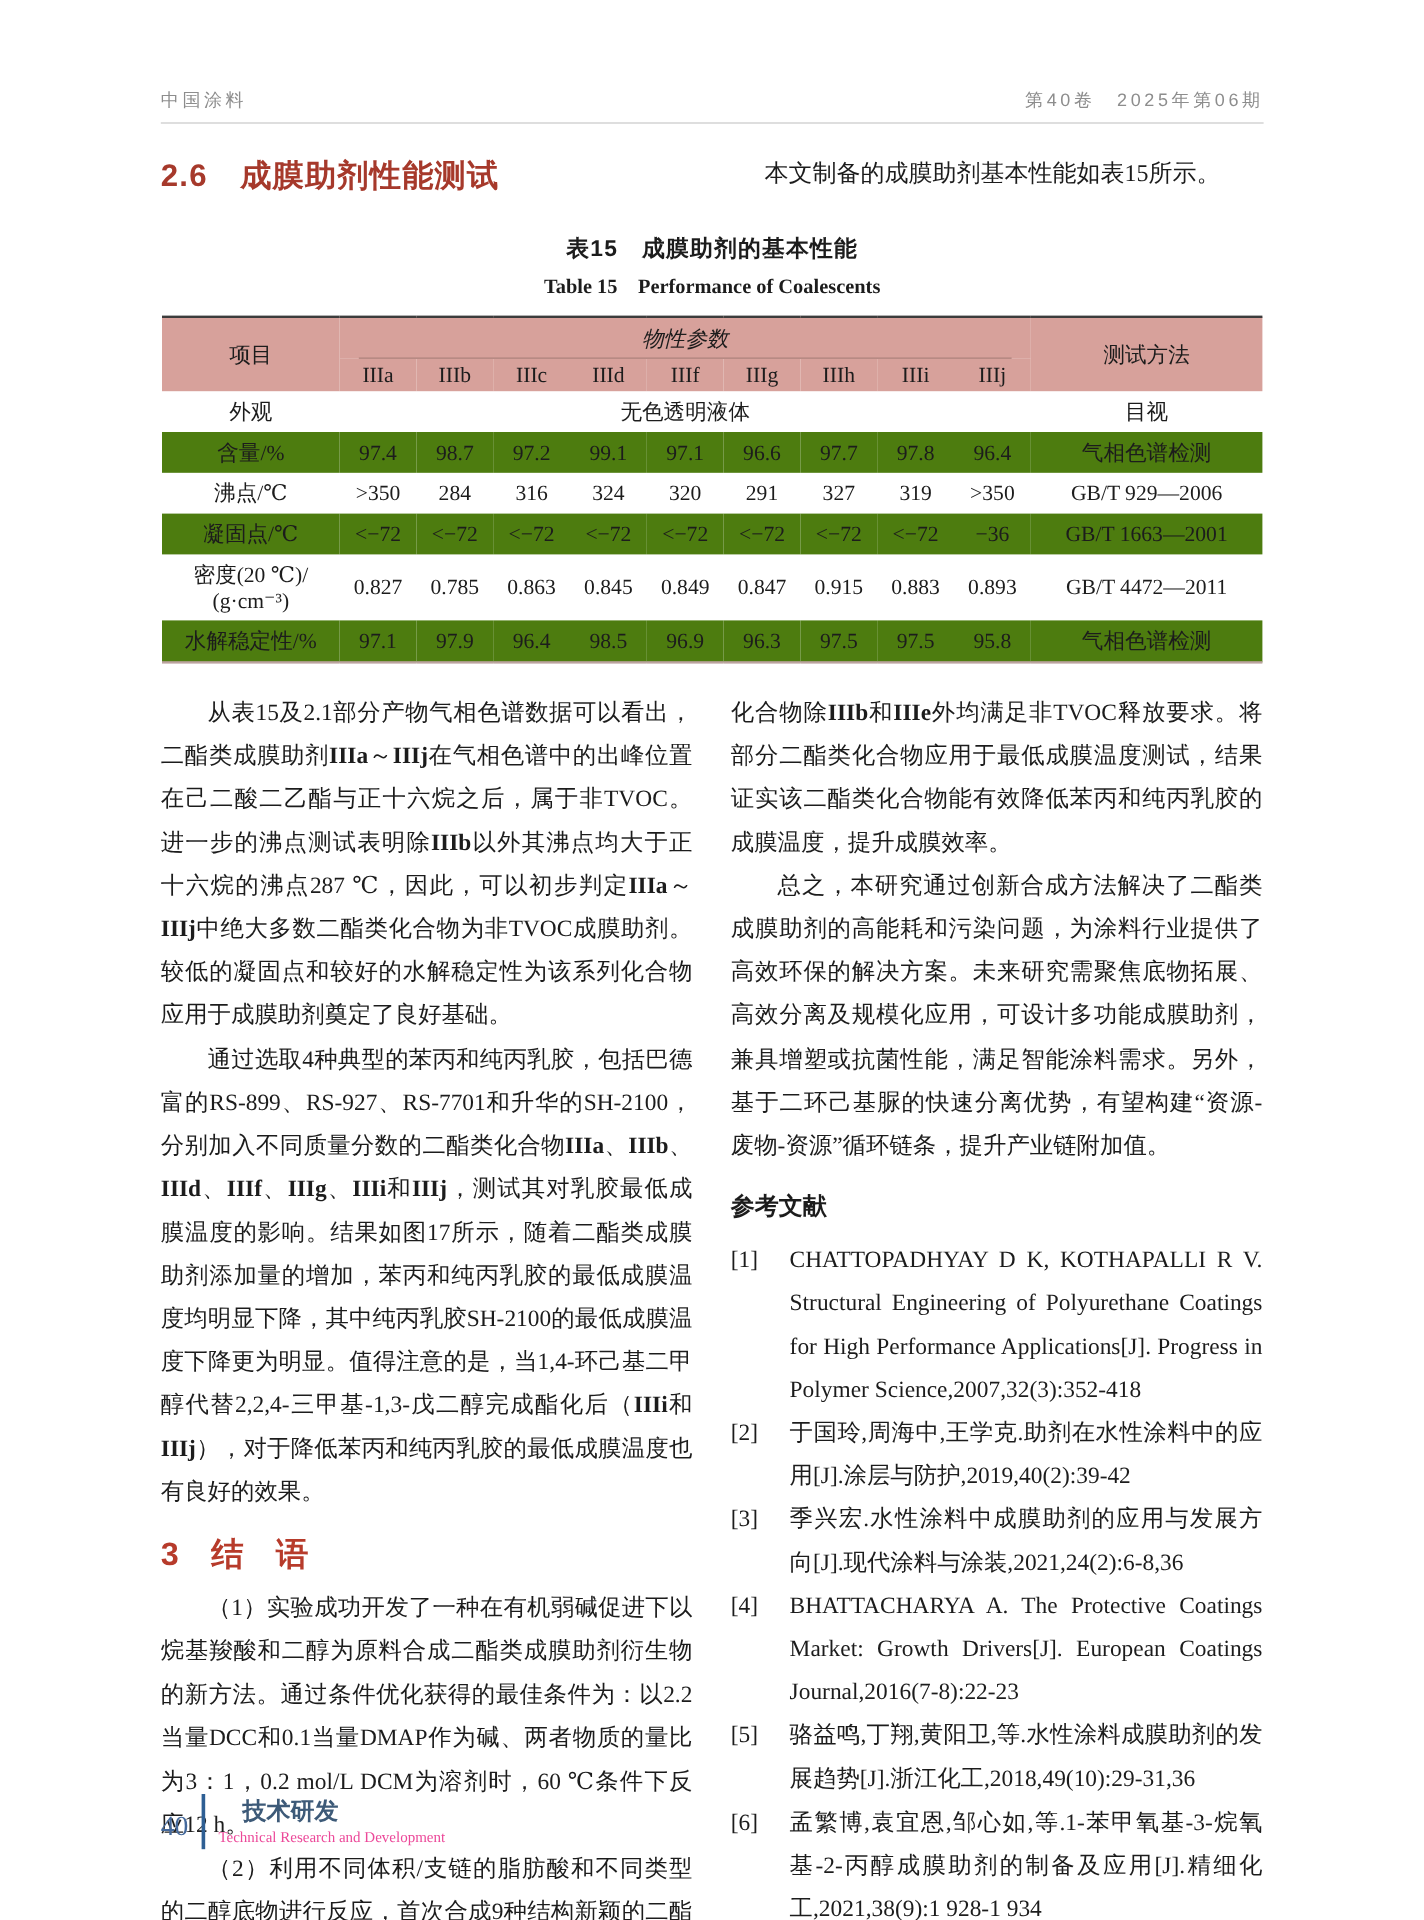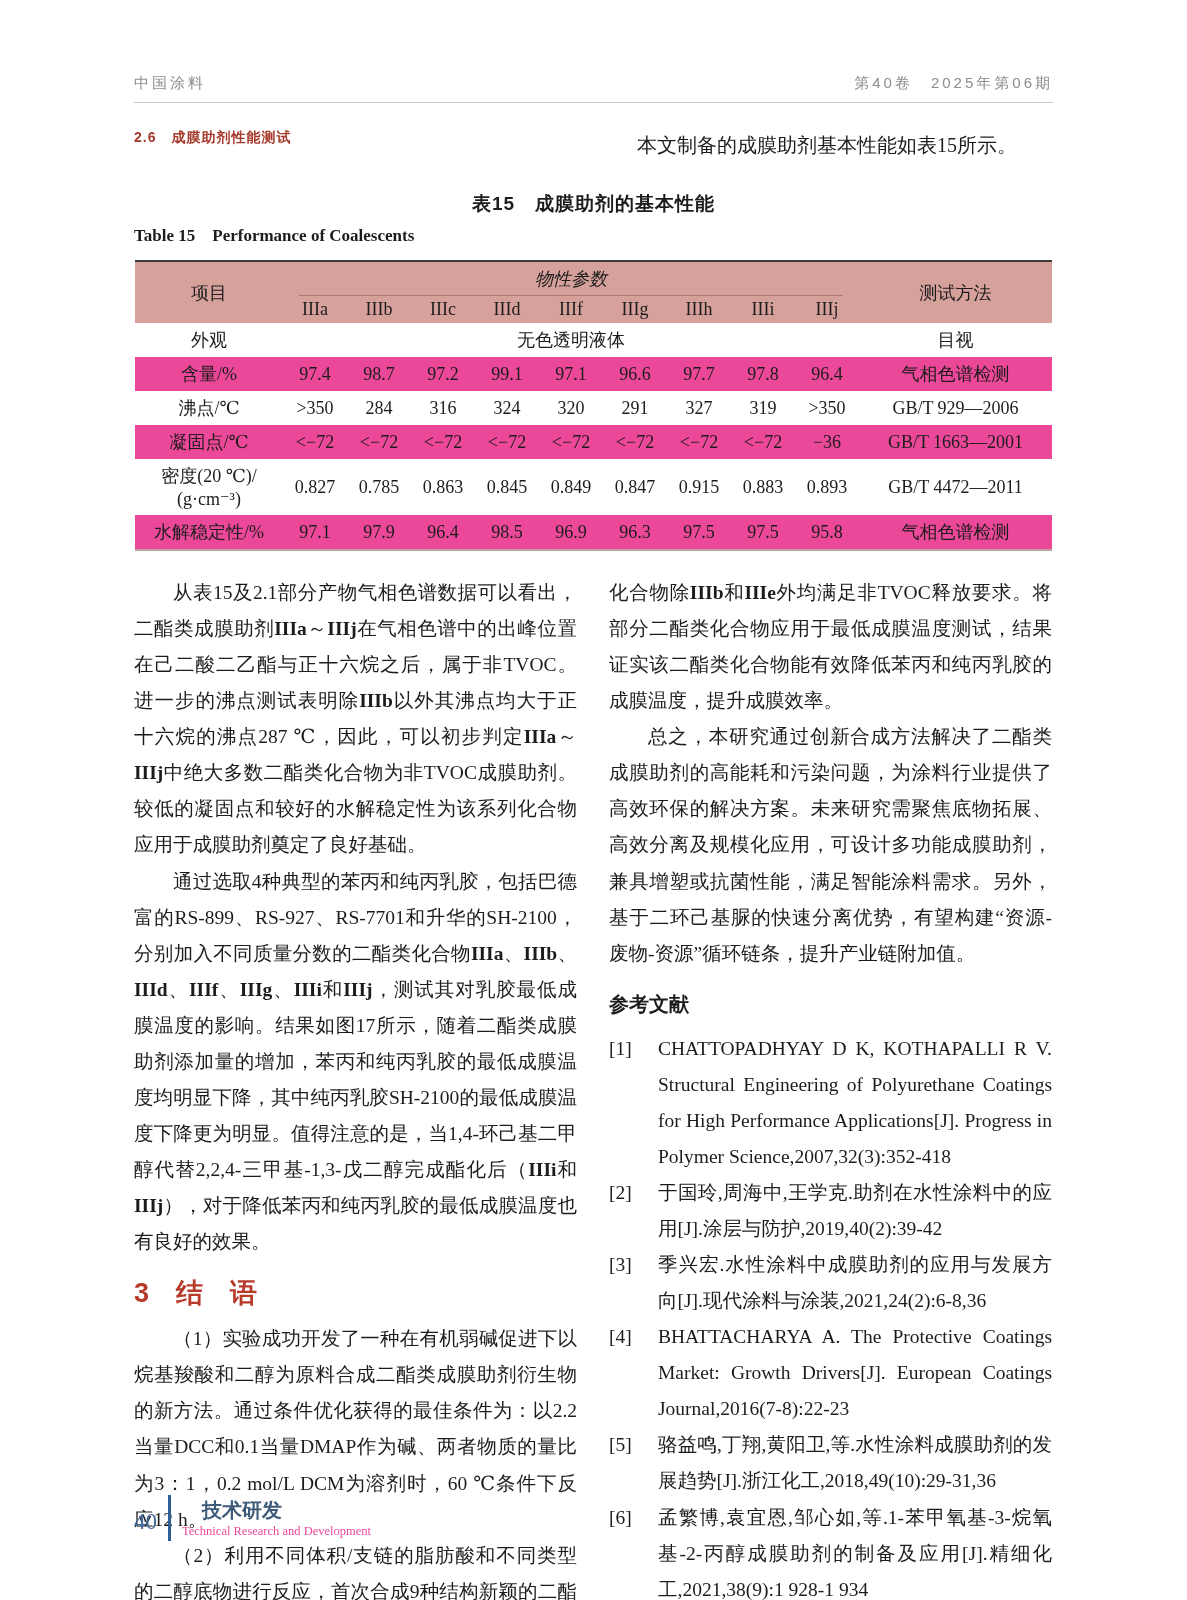--- a/index.html
+++ b/index.html
@@ -11,33 +11,33 @@
 
   
   .runhead{display:flex;justify-content:space-between;align-items:flex-end;
     font-family:"Liberation Sans","DejaVu Sans",sans-serif;
     color:#8d8d8d;font-size:15px;letter-spacing:3px;
     padding-bottom:9px;border-bottom:1px solid #c8c8c8;}
 
   
   .sec-row{display:flex;justify-content:space-between;align-items:flex-start;margin-top:26px;}
   .h26{font-family:"Liberation Sans","DejaVu Sans",sans-serif;font-weight:bold;
-    font-size:14px;color:#a6392b;letter-spacing:1px;}
+    font-size:26px;color:#a6392b;letter-spacing:1px;}
   .intro{width:456px;font-size:20px;line-height:1.6;text-indent:2em;text-align:justify;}
 
   
   .tblwrap{margin-top:30px;}
   .t-zh{text-align:center;font-family:"Liberation Sans","DejaVu Sans",sans-serif;
     font-weight:bold;font-size:19px;letter-spacing:1px;}
-  .t-en{text-align:left;font-weight:bold;font-size:17px;margin-top:7px;}
+  .t-en{text-align:center;font-weight:bold;font-size:17px;margin-top:7px;}
   table.perf{width:917px;margin:13px auto 0 auto;border-collapse:collapse;
     font-size:18px;border-top:2px solid #3c3c3c;border-bottom:2px solid #bba39f;}
   table.perf th,table.perf td{font-weight:normal;padding:3px 2px;text-align:center;vertical-align:middle;}
   tr.hdr{background:#d7a19b;}
-  tr.pink{background:#ec4899;margin-top:12px;}
+  tr.pink{background:#4d7c0f;margin-top:12px;}
   td.lbl,th.lbl{text-align:left;padding-left:20px;}
   .params-inner{margin:0 16px;padding:5px 0 4px 0;border-bottom:1px solid #a47a74;font-style:italic;}
   th.samp{font-weight:bold;padding:4px 2px 8px 2px;}
   td.num{font-variant-numeric:tabular-nums;}
   tr.body-row td{padding-top:5px;padding-bottom:5px;}
   .lbl2{display:block;}
 
   
   .cols{display:flex;gap:32px;margin-top:24px;}
   .col{width:443px;font-size:19.5px;line-height:1.85;text-align:justify;}

